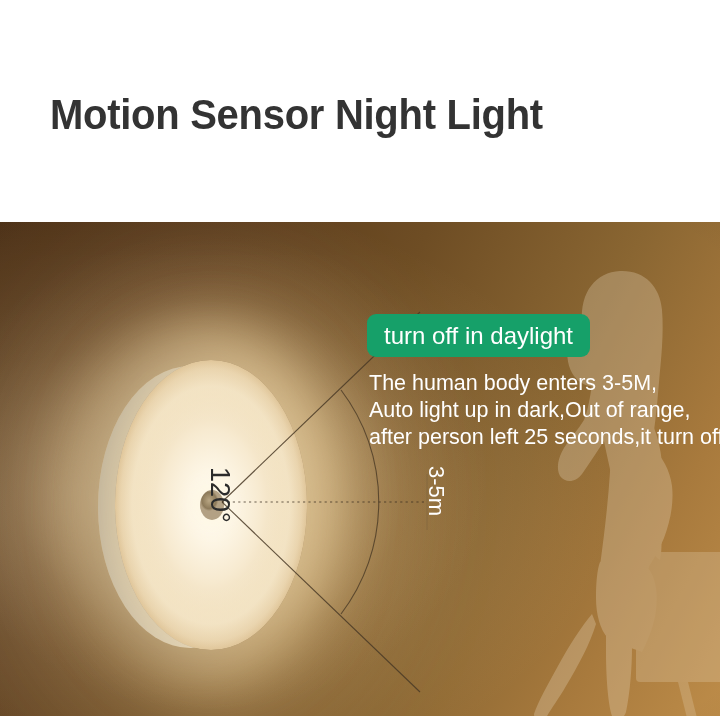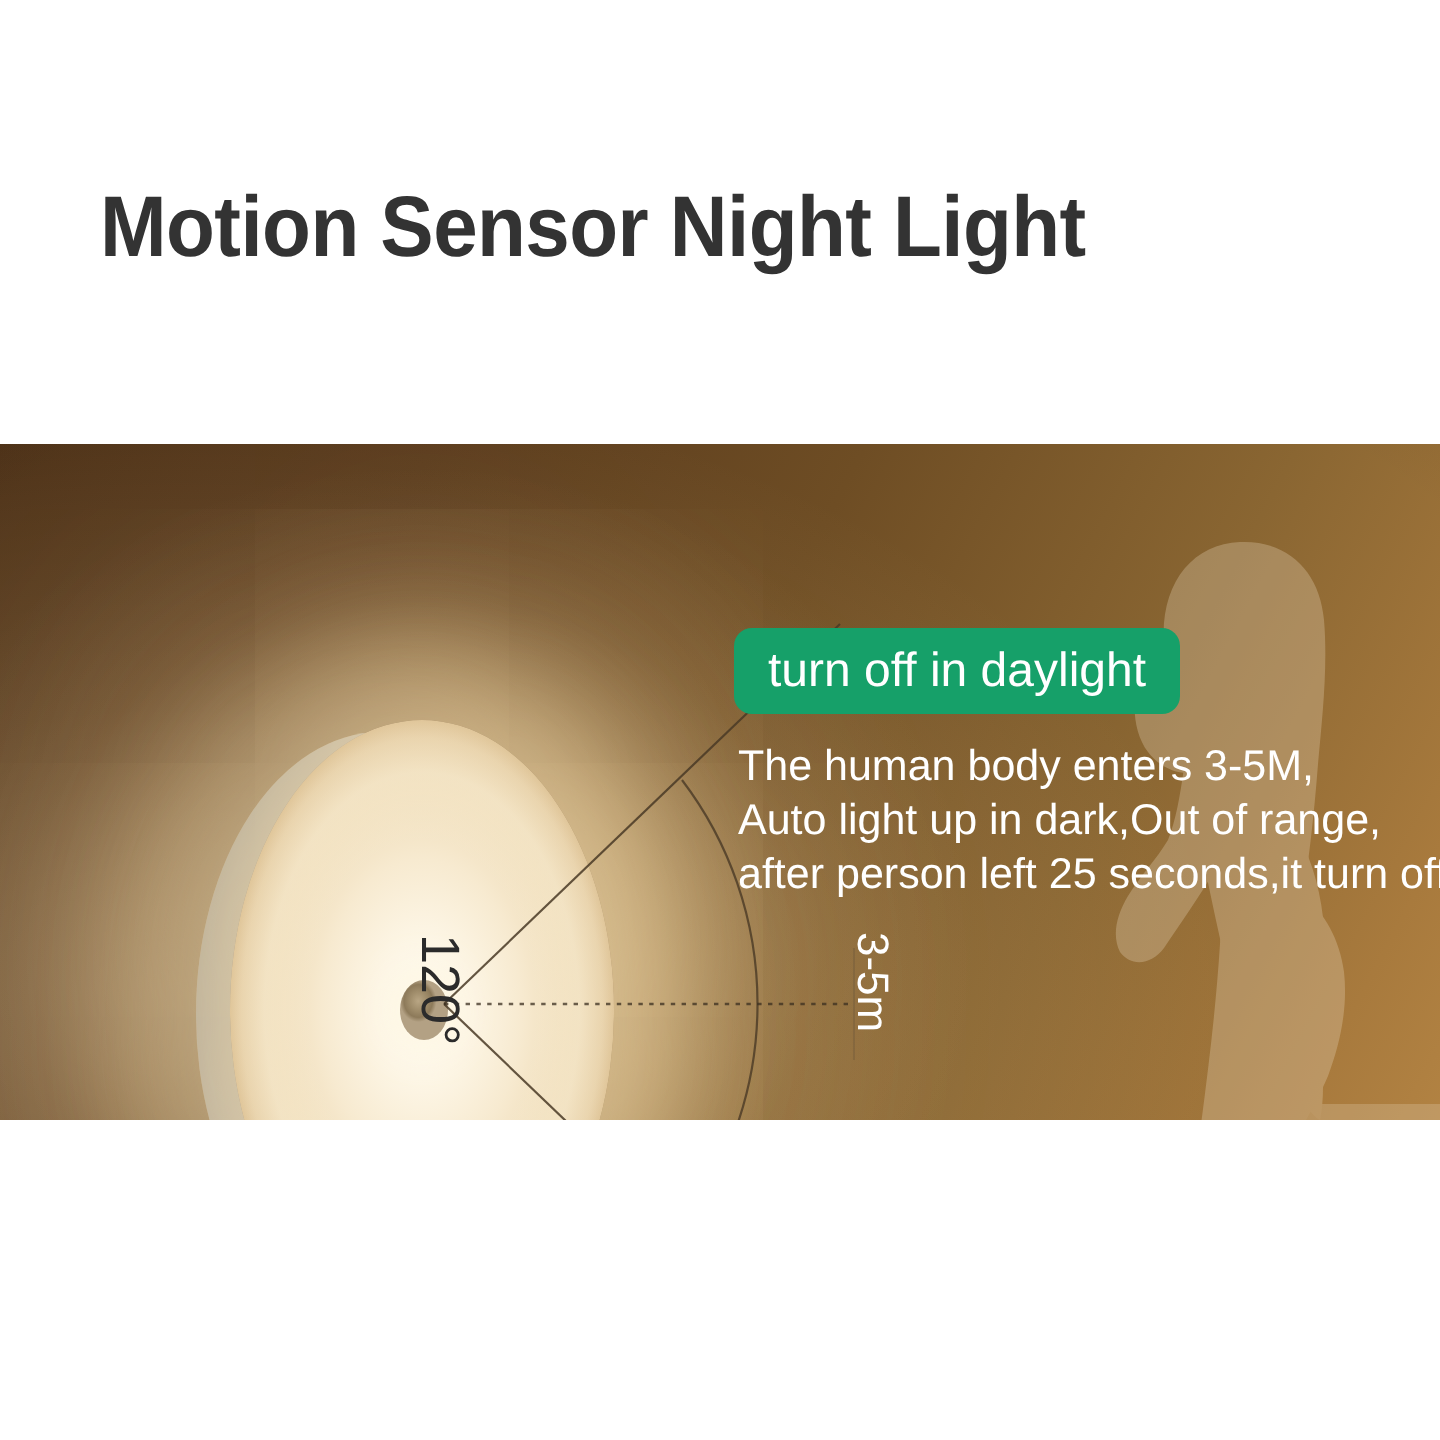--- a/index.html
+++ b/index.html
@@ -2,21 +2,21 @@
 <html><head>
 <meta charset="utf-8">
 <title>Motion Sensor Night Light</title>
 <style>
   html,body{margin:0;padding:0;}
   body{
     width:720px;height:720px;overflow:hidden;
     background:#ffffff;
     font-family:"Liberation Sans", sans-serif;
   }
-  #page{position:relative;width:720px;height:560px;overflow:hidden;background:#22c55e;}
+  #page{position:relative;width:720px;height:716px;overflow:hidden;background:#22c55e;}
 
   
   .header{
     position:absolute;left:0;top:0;width:720px;height:222px;
     background:#ffffff;
   }
   .header-title{
     position:absolute;left:50px;top:90px;
     font-family:"Liberation Sans", sans-serif;
     font-size:43px;font-weight:bold;

